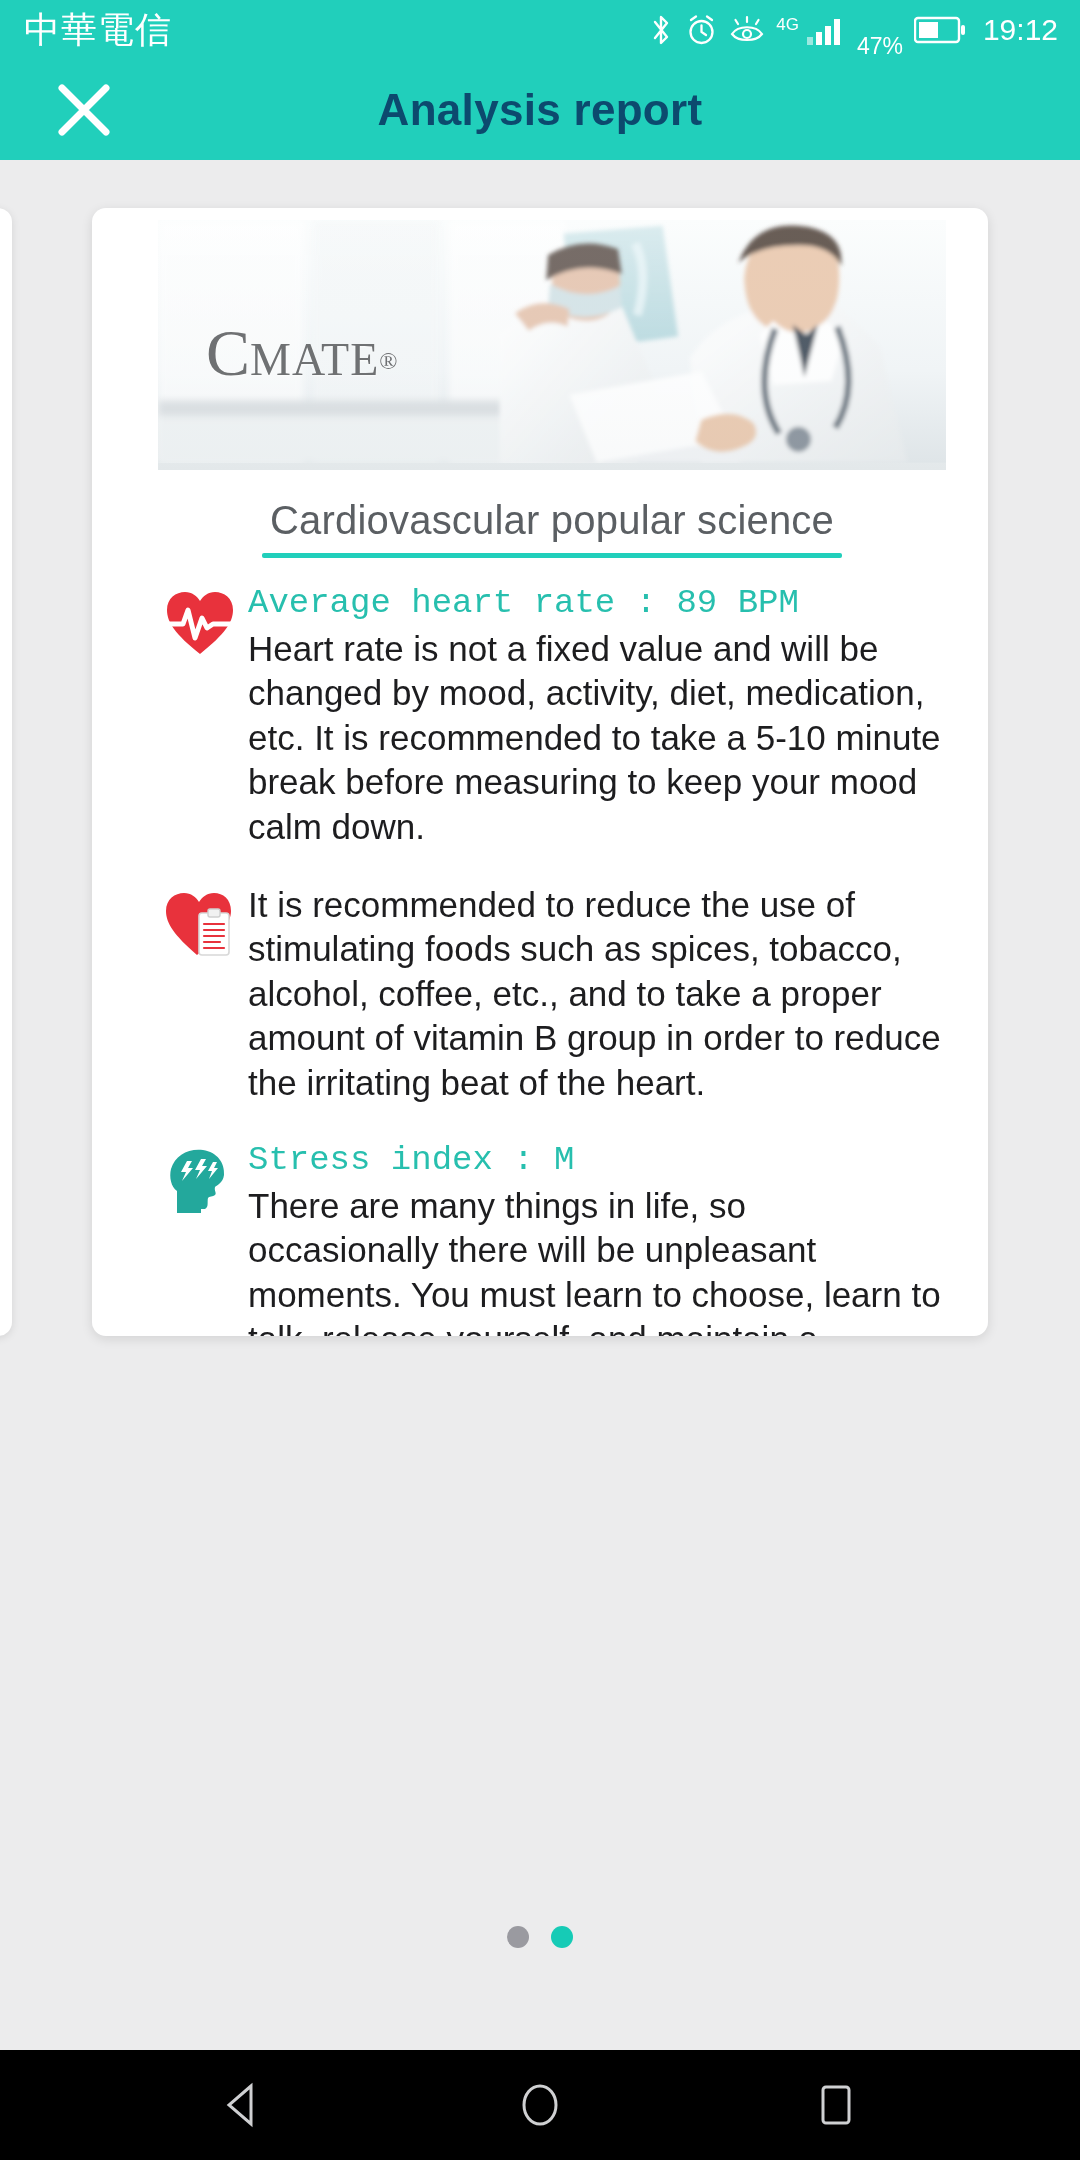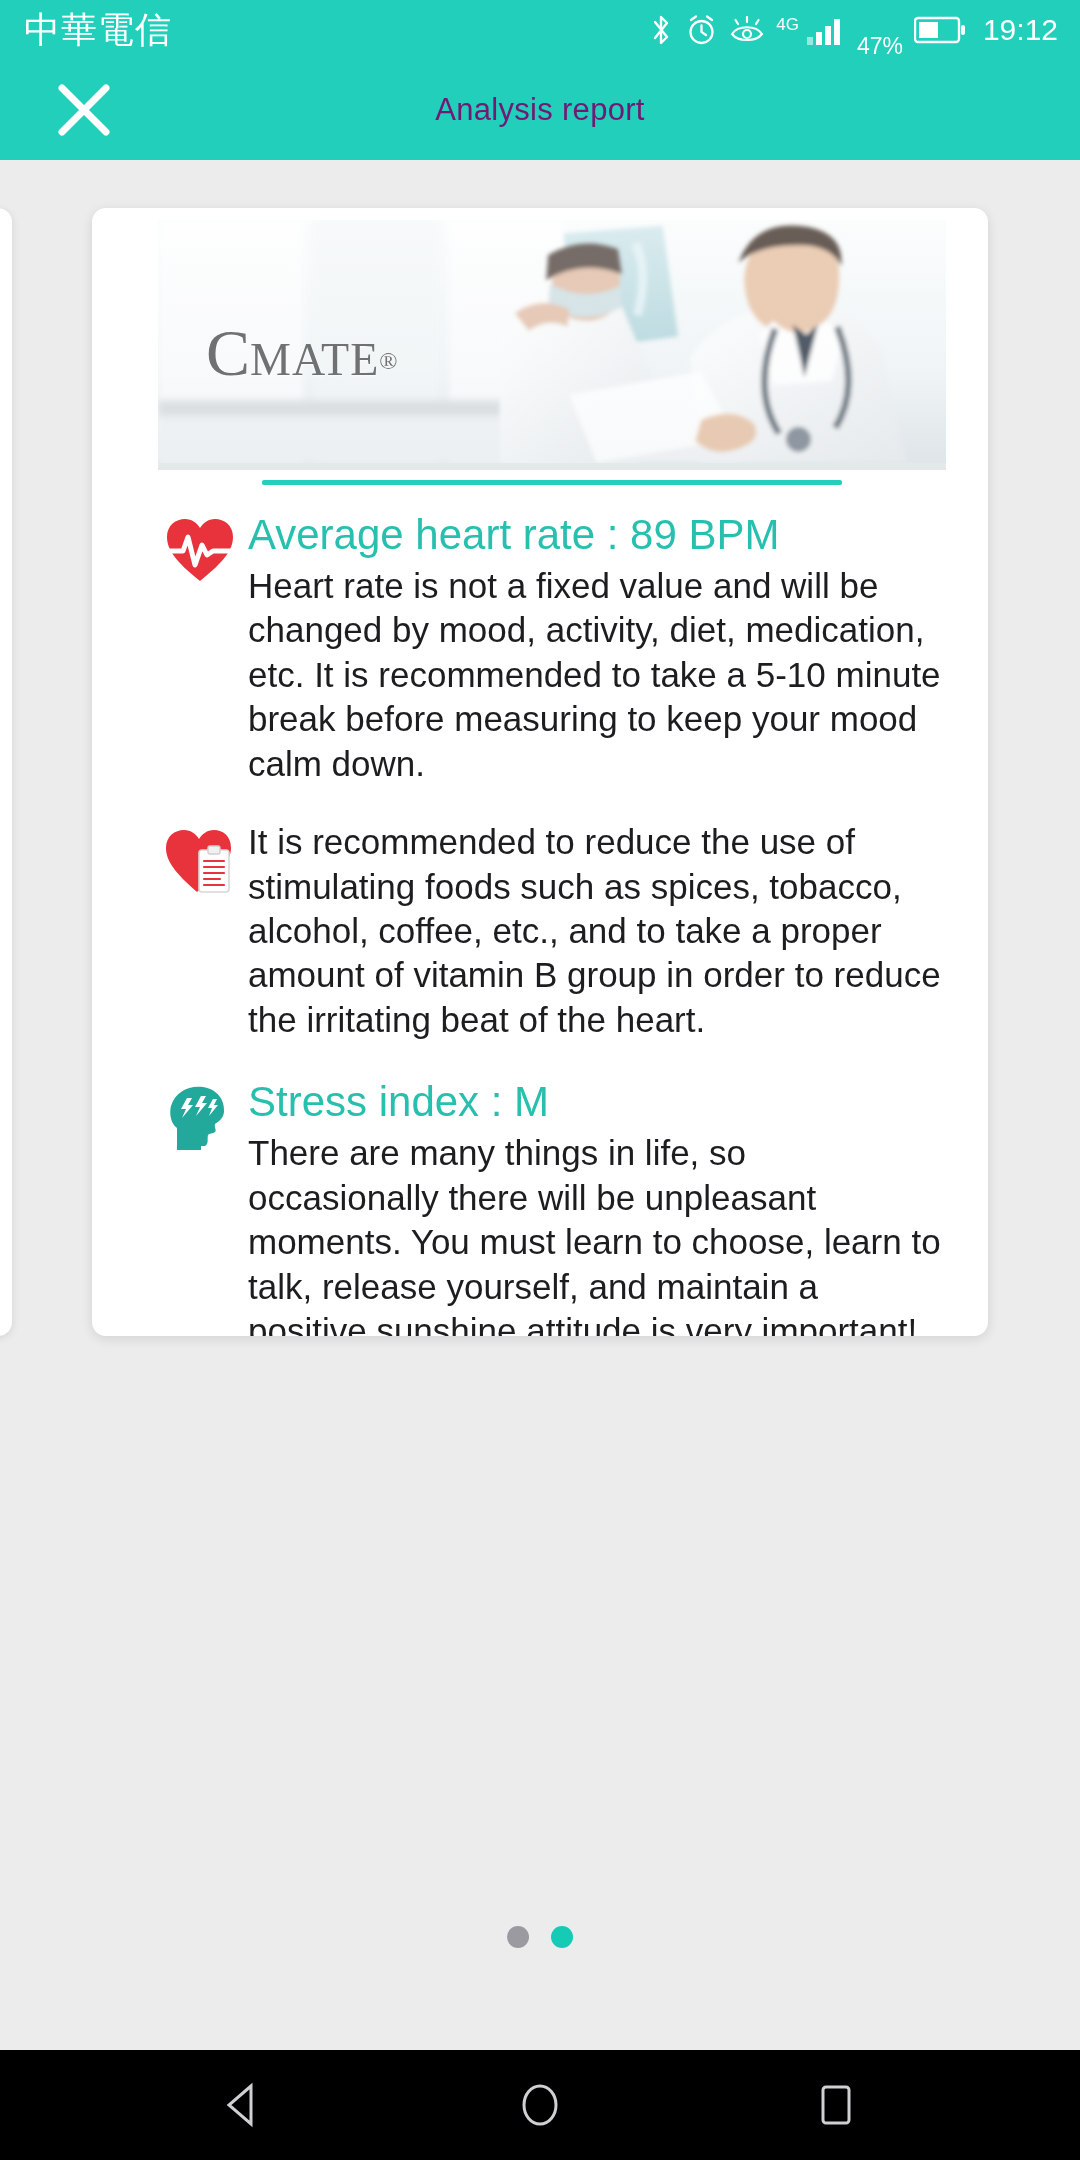--- a/index.html
+++ b/index.html
@@ -28,21 +28,21 @@
     height:100px; background:#21cfbb;
     display:flex; align-items:center; position:relative;
   }
   .close-btn{
     width:96px; height:96px; margin-left:36px;
     display:flex; align-items:center; justify-content:center;
     cursor:pointer;
   }
   .appbar-title{
     position:absolute; left:0; right:0; text-align:center;
-    color:#701a75; font-size:31px; font-weight:normal; letter-spacing:0.3px;
+    color:#0c4a6e; font-size:44px; font-weight:bold; letter-spacing:0.3px;
     pointer-events:none;
   }
 
   
   .pager{
     position:relative; height:1830px; overflow:hidden; background:#ececed;
   }
   
   .card-peek{
     position:absolute; left:-48px; top:48px;
@@ -89,21 +89,21 @@
   
   .sections{ padding:24px 44px 0 44px; }
   .section{ display:flex; align-items:flex-start; margin-bottom:34px; }
   .sec-icon{
     width:80px; min-width:80px; height:82px;
     display:flex; align-items:flex-start; justify-content:center;
     padding-top:6px;
   }
   .sec-icon svg{ display:block; }
   .sec-body{ flex:1; padding-left:8px; }
-  .sec-head{ color:#27bfae; font-size:42px; line-height:1.26; margin-bottom:2px; }
+  .sec-head{ color:#27bfae; font-size:34px; line-height:1.26; margin-bottom:2px;font-family:Liberation Mono, monospace; }
   .sec-text{ color:#1d1d1f; font-size:35px; line-height:1.27; }
 
   
   .dots{
     position:absolute; left:0; right:0; bottom:42px;
     display:flex; align-items:center; justify-content:center; gap:22px;
   }
   .dot{ width:22px; height:22px; border-radius:50%; background:#9a9aa0; }
   .dot.active{ background:#16cbb6; }
 
@@ -257,20 +257,21 @@
         </g>
 
         <rect width="812" height="250" fill="url(#bgv)" opacity="0.18"></rect>
       </svg>
 
       <div class="logo">
         <span class="c">C</span><span class="mate">MATE</span><span class="reg">®</span>
       </div>
     </div>
 
+    <div class="doc-title">Cardiovascular popular science</div>
     <div class="doc-title-underline"></div>
 
     <div class="sections">
 
       <div class="section">
         <div class="sec-icon">
           <svg width="74" height="70" viewBox="0 0 74 70">
             <path d="M37 66 C12 46 4 34 4 22 C4 10 13 4 22 4 C29 4 34 8 37 13 C40 8 45 4 52 4 C61 4 70 10 70 22 C70 34 62 46 37 66 Z" fill="#e8323c"></path>
             <path d="M6 36 H20 L25 22 L32 50 L39 30 L44 40 L50 36 H68" fill="none" stroke="#ffffff" stroke-width="5" stroke-linejoin="round" stroke-linecap="round"></path>
           </svg>

